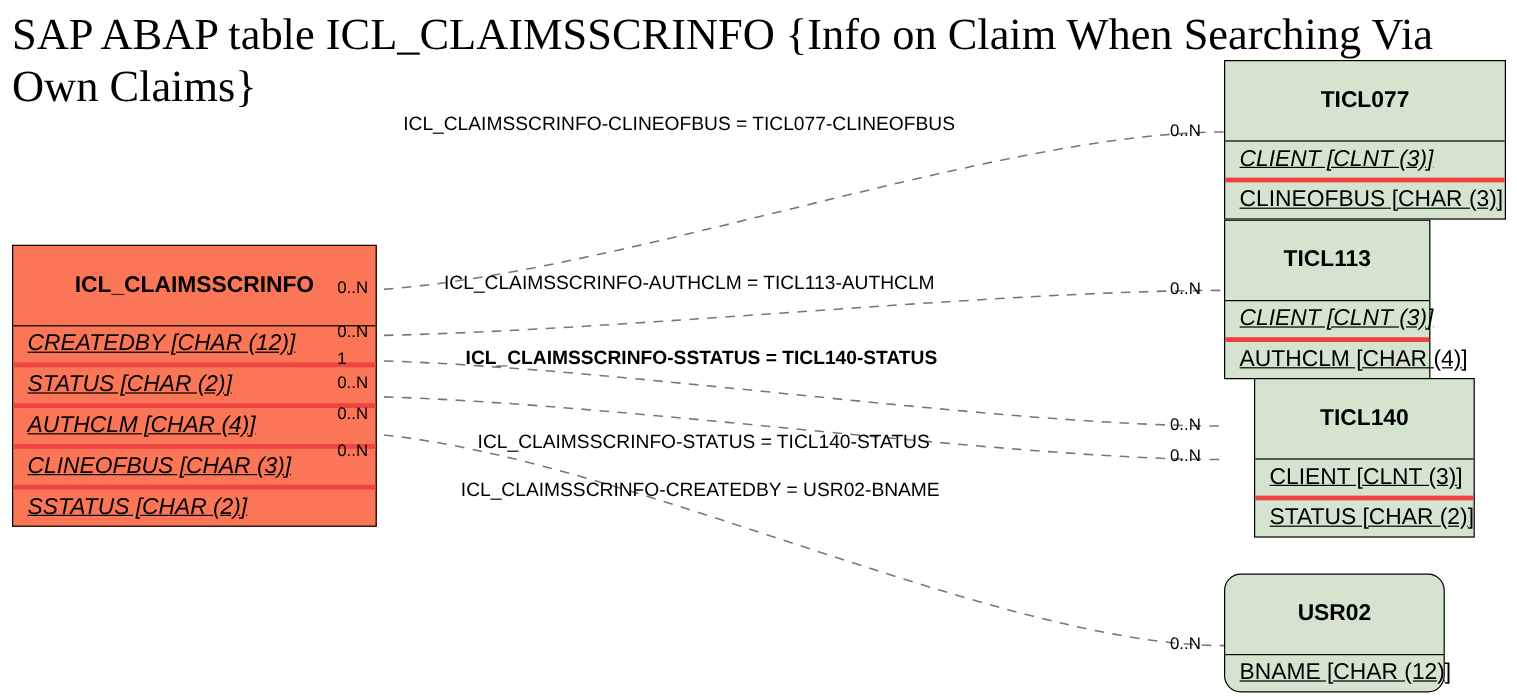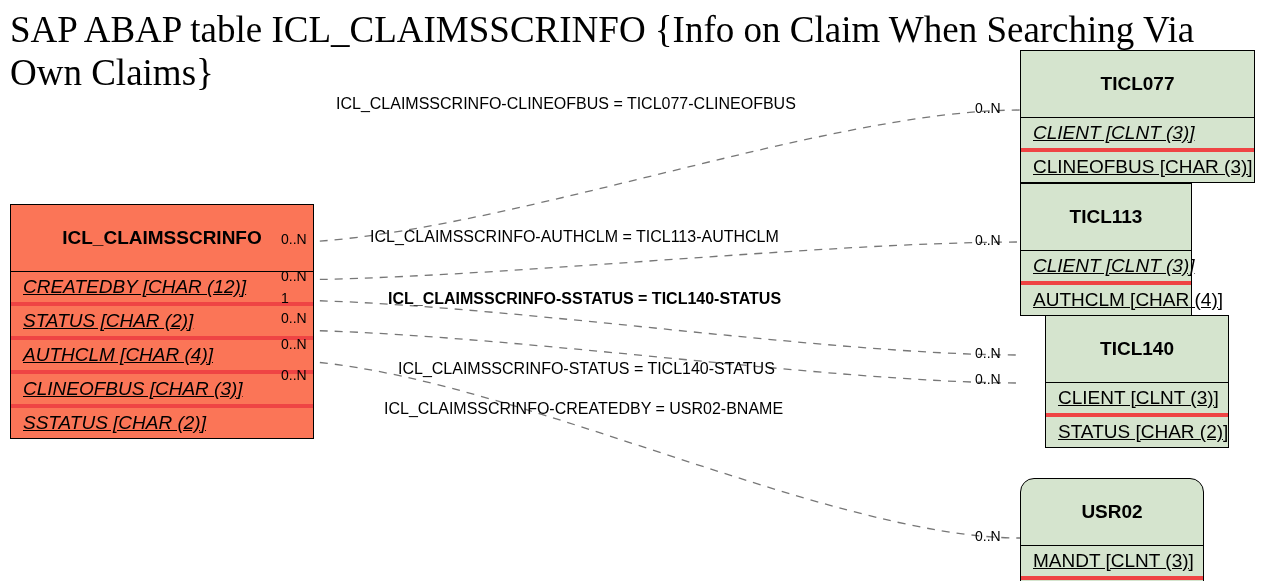--- a/index.html
+++ b/index.html
@@ -106,21 +106,20 @@
 </div>
 
 <div class="entity tgt" style="left:1045px; top:315px; width:184px;">
   <div class="hdr">TICL140</div>
   <div class="row norm">CLIENT [CLNT (3)]</div>
   <div class="row norm">STATUS [CHAR (2)]</div>
 </div>
 
 <div class="entity tgt" style="left:1020px; top:478px; width:184px;border-radius:14px;">
   <div class="hdr">USR02</div>
-  <div class="row norm">MANDT [CLNT (3)]</div>
   <div class="row norm">BNAME [CHAR (12)]</div>
 </div>
 
 <div class="card" style="left:281px; top:231px;">0..N</div>
 <div class="card" style="left:281px; top:268px;">0..N</div>
 <div class="card" style="left:281px; top:290px;">1</div>
 <div class="card" style="left:281px; top:310px;">0..N</div>
 <div class="card" style="left:281px; top:336px;">0..N</div>
 <div class="card" style="left:281px; top:367px;">0..N</div>
 

